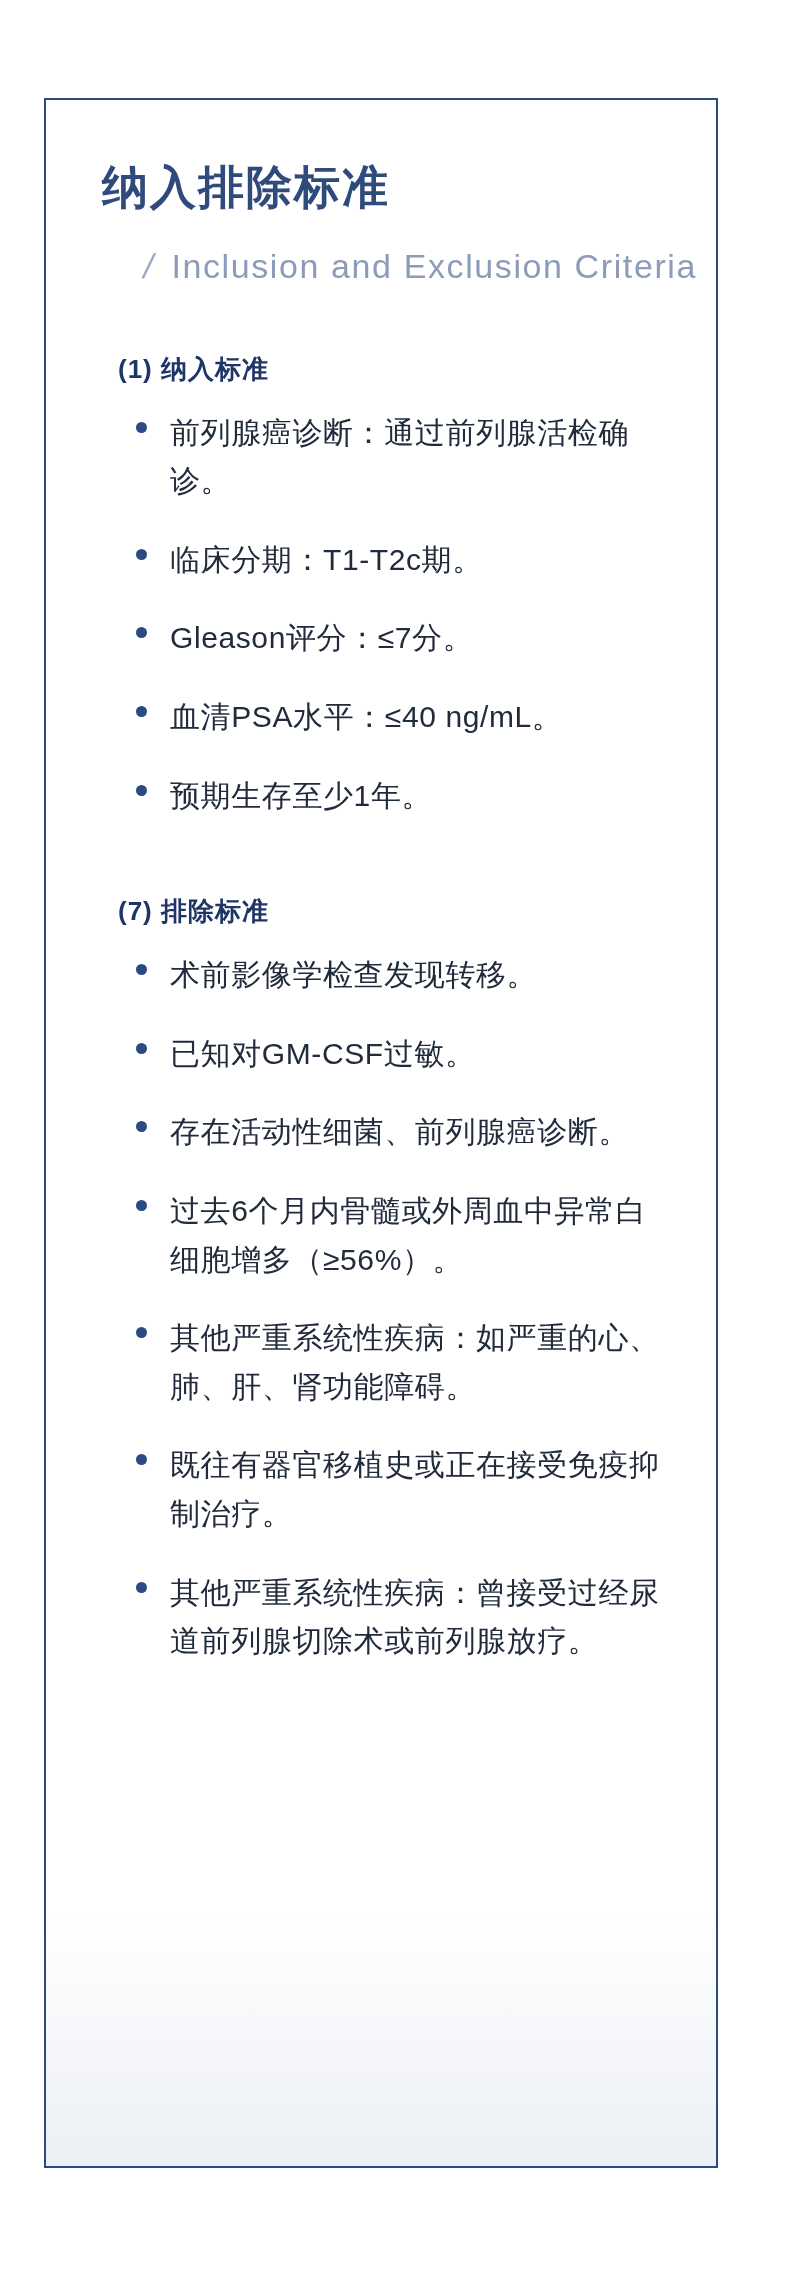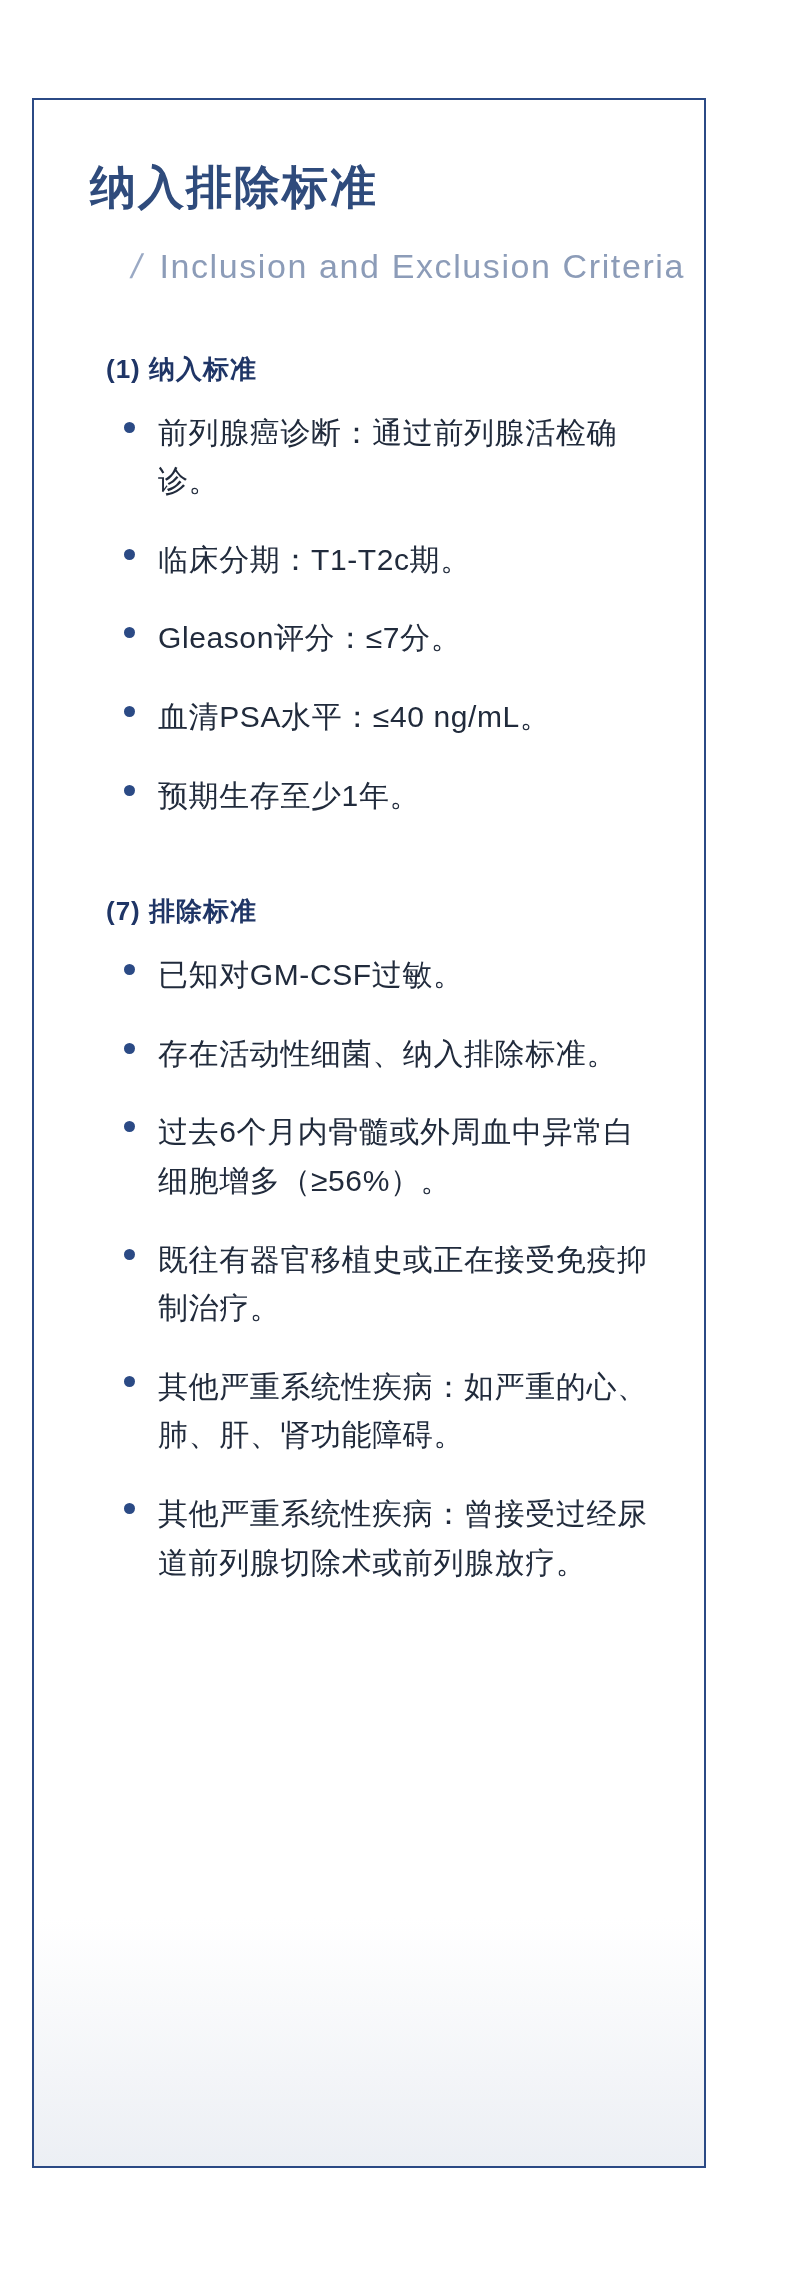--- a/index.html
+++ b/index.html
@@ -16,21 +16,21 @@
   .page {
     position: relative;
     width: 800px;
     height: 2278px;
     background: #ffffff;
     overflow: hidden;
   }
   
   .card {
     position: absolute;
-    left: 32px;
+    left: 44px;
     top: 98px;
     width: 674px;
     height: 2070px;
     border: 2px solid #2b4a85;
     background: linear-gradient(to bottom, #ffffff 0%, #ffffff 88%, #eceff4 100%);
     box-sizing: border-box;
   }
   .card-inner {
     padding: 62px 56px 40px 56px;
   }
@@ -143,37 +143,41 @@
             <span>预期生存至少1年。</span>
           </li>
         </ul>
       </div>
 
       <div class="list-block section-gap">
         <h2 class="section-heading">(7) 排除标准</h2>
         <ul class="bullets">
           <li>
             <span class="dot"></span>
+            <span>术前影像学检查发现转移。</span>
+          </li>
+          <li>
+            <span class="dot"></span>
             <span>已知对GM-CSF过敏。</span>
           </li>
           <li>
             <span class="dot"></span>
-            <span>存在活动性细菌、纳入排除标准。</span>
+            <span>存在活动性细菌、前列腺癌诊断。</span>
           </li>
           <li>
             <span class="dot"></span>
             <span>过去6个月内骨髓或外周血中异常白细胞增多（≥56%）。</span>
           </li>
           <li>
             <span class="dot"></span>
-            <span>既往有器官移植史或正在接受免疫抑制治疗。</span>
+            <span>其他严重系统性疾病：如严重的心、肺、肝、肾功能障碍。</span>
           </li>
           <li>
             <span class="dot"></span>
-            <span>其他严重系统性疾病：如严重的心、肺、肝、肾功能障碍。</span>
+            <span>既往有器官移植史或正在接受免疫抑制治疗。</span>
           </li>
           <li>
             <span class="dot"></span>
             <span>其他严重系统性疾病：曾接受过经尿道前列腺切除术或前列腺放疗。</span>
           </li>
         </ul>
       </div>
 
     </div>
   </div>

